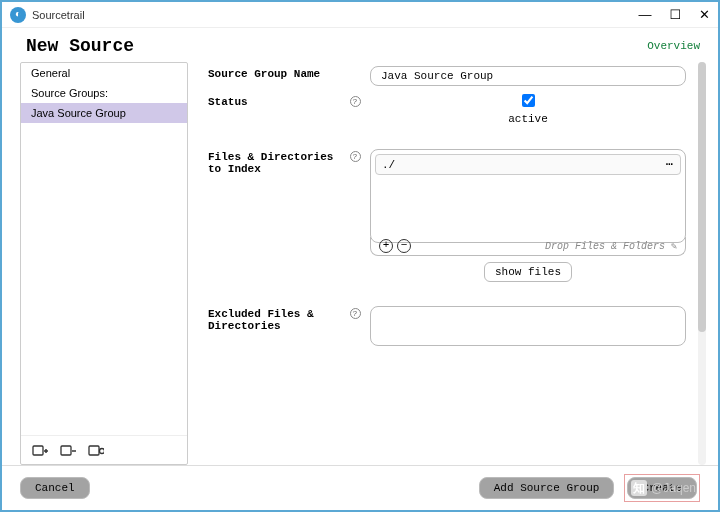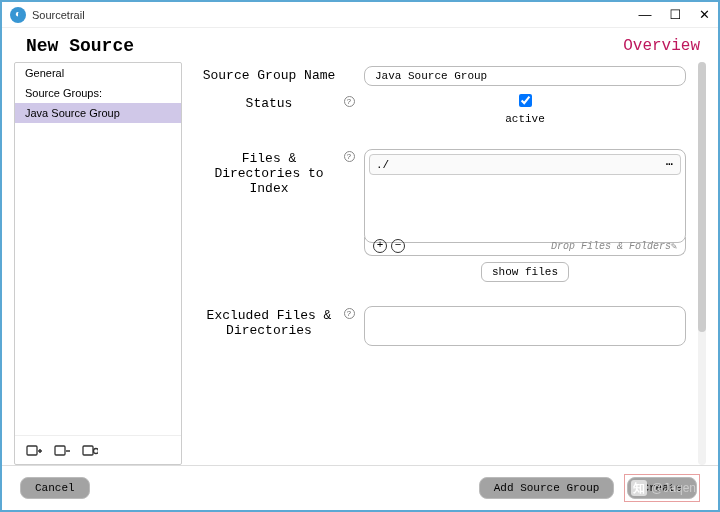--- a/index.html
+++ b/index.html
@@ -5,51 +5,51 @@
 * { margin: 0; padding: 0; box-sizing: border-box; }
 body { width: 720px; height: 512px; font-family: "Courier New", monospace; font-size: 12px; background: #fff; overflow: hidden; }
 .window { width: 720px; height: 512px; border: 2px solid #5ba8d4; display: flex; flex-direction: column; }
 .titlebar { height: 26px; display: flex; align-items: center; padding: 0 8px; border-bottom: 1px solid #eee; }
 .titlebar .logo { width: 16px; height: 16px; background: #3896d3; border-radius: 50%; display: flex; align-items: center; justify-content: center; color: #fff; font-size: 10px; margin-right: 6px; }
 .titlebar .title { font-family: sans-serif; font-size: 11px; color: #333; }
 .titlebar .controls { margin-left: auto; display: flex; gap: 18px; }
 .titlebar .controls span { font-family: sans-serif; font-size: 13px; cursor: pointer; }
 .header { display: flex; align-items: center; padding: 8px 18px 6px 24px; }
 .header h1 { font-family: "Courier New", monospace; font-size: 18px; font-weight: bold; }
-.header .overview { margin-left: auto; font-size: 16px; color: #be185d; }
-.body { flex: 1; display: flex; padding: 0 12px 0 12px; overflow: hidden; }
+.header .overview { margin-left: auto; font-size: 11px; color: #15803d; }
+.body { flex: 1; display: flex; padding: 0 12px 0 18px; overflow: hidden; }
 .sidebar { width: 168px; display: flex; flex-direction: column; border: 1px solid #ccc; border-radius: 2px; }
 .sidebar .list { flex: 1; }
 .sidebar .item { padding: 4px 10px; font-family: sans-serif; font-size: 11px; cursor: pointer; }
 .sidebar .item.selected { background: #d0c8e8; }
 .sidebar .toolbar { display: flex; gap: 10px; padding: 6px 10px; border-top: 1px solid #eee; }
 .sidebar .toolbar .ico { width: 18px; height: 16px; display: flex; align-items: center; justify-content: center; cursor: pointer; }
 .main { flex: 1; padding: 4px 6px 0 20px; display: flex; position: relative; }
 .scrollbar { position: absolute; right: 0; top: 0; width: 8px; height: 100%; background: #f2f2f2; border-radius: 4px; }
 .scrollbar .thumb { width: 8px; height: 270px; background: #ccc; border-radius: 4px; }
 .form { flex: 1; padding-right: 14px; }
 .row { display: flex; margin-bottom: 8px; }
 .row.gap { margin-top: 24px; }
-.label { width: 140px; text-align: center; font-weight: normal; font-size: 13px; padding-top: 2px; padding-right: 6px; }
+.label { width: 140px; text-align: left; font-weight: bold; font-size: 11px; padding-top: 2px; padding-right: 6px; }
 .help { width: 14px; display: flex; align-items: flex-start; justify-content: center; padding-top: 2px; }
 .help span { display: inline-block; width: 11px; height: 11px; border: 1px solid #888; border-radius: 50%; font-size: 8px; line-height: 9px; text-align: center; color: #666; }
 .field { flex: 1; padding-left: 8px; }
 .text-input { width: 100%; border: 1px solid #bbb; border-radius: 8px; padding: 3px 10px; font-family: "Courier New", monospace; font-size: 11px; }
 .check-row { display: flex; align-items: center; gap: 6px; font-size: 11px; flex-direction: column; }
 .check-row input { width: 13px; height: 13px; }
 .select { border: 1px solid #999; background: #f4f4f4; padding: 1px 4px; font-family: "Courier New", monospace; font-size: 11px; display: inline-flex; align-items: center; gap: 6px; cursor: pointer; }
 .select .arrow { font-size: 8px; }
 .list-box { position: relative; }
 .list-box .box { border: 1px solid #bbb; border-radius: 8px; height: 94px; padding: 4px; }
 .list-box .entry { display: flex; align-items: center; border: 1px solid #ccc; background: #fafafa; border-radius: 4px; padding: 2px 6px; font-family: "Courier New", monospace; font-size: 11px; }
 .list-box .entry .dots { margin-left: auto; font-size: 12px; cursor: pointer; letter-spacing: 1px; }
 .list-footer { display: flex; align-items: center; border: 1px solid #bbb; border-top: none; border-bottom-left-radius: 8px; border-bottom-right-radius: 8px; padding: 2px 8px; margin-top: -6px; }
 .list-footer .pm { display: flex; gap: 4px; }
 .list-footer .pm span { display: inline-block; width: 14px; height: 14px; border: 1.5px solid #333; border-radius: 50%; text-align: center; line-height: 11px; font-size: 11px; cursor: pointer; }
-.list-footer .drop { margin-left: auto; font-size: 10px; font-style: italic; color: #888; display: flex; align-items: center; }
+.list-footer .drop { margin-left: auto; font-size: 10px; font-style: italic; color: #888; display: flex; align-items: center; gap: 6px; }
 .list-footer .pencil { font-style: normal; cursor: pointer; }
 .show-files { display: flex; justify-content: center; margin-top: 6px; }
 .show-files button { border: 1px solid #bbb; background: #fff; border-radius: 6px; padding: 3px 10px; font-family: "Courier New", monospace; font-size: 11px; cursor: pointer; }
 .excluded-box { border: 1px solid #bbb; border-radius: 8px; height: 40px; }
 .footer { border-top: 1px solid #ddd; padding: 8px 18px; display: flex; align-items: center; }
 .btn { border: 1px solid #bbb; background: #a3a3a3; border-radius: 8px; padding: 4px 14px; font-family: "Courier New", monospace; font-size: 11px; cursor: pointer; }
 .footer .right { margin-left: auto; display: flex; gap: 10px; align-items: center; }
 .create-wrap { border: 1px solid #e8a0a0; padding: 2px; }
 .watermark { position: fixed; bottom: 16px; right: 24px; font-family: sans-serif; font-size: 12px; color: #ccc; display: flex; align-items: center; gap: 4px; pointer-events: none; }
 .watermark .z { width: 16px; height: 16px; background: #ddd; color: #fff; display: flex; align-items: center; justify-content: center; border-radius: 3px; font-weight: bold; }

